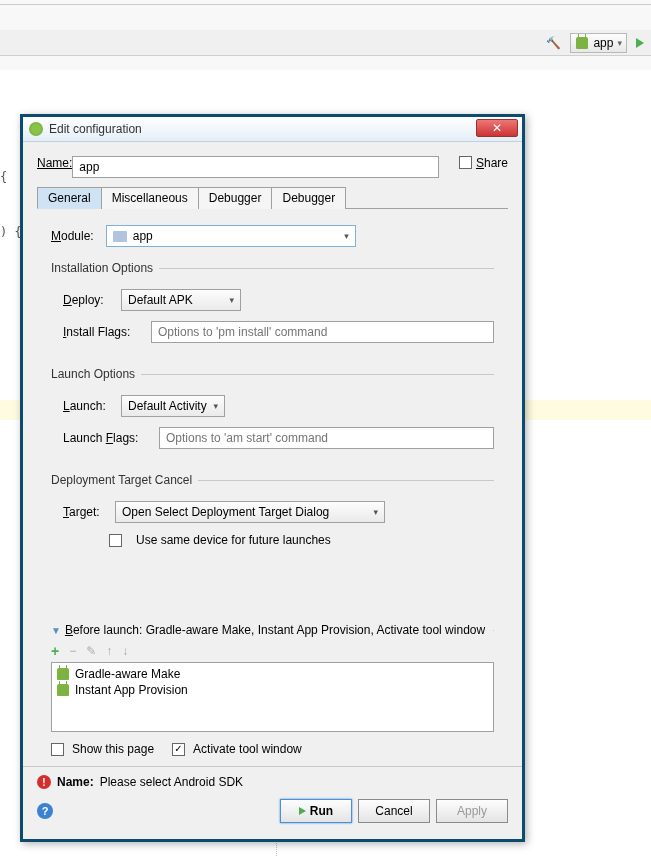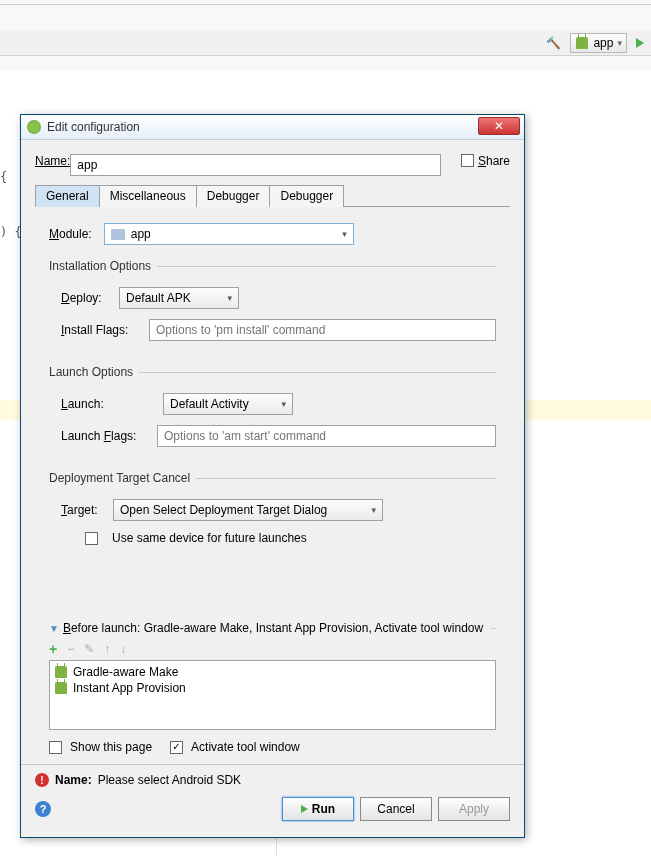--- a/index.html
+++ b/index.html
@@ -74,21 +74,21 @@
       top: 90px; bottom: 0;
       left: 276px;
       border-left: 1px dotted #c0c0c0;
     }
     .dialog {
       position: absolute;
       top: 114px;
       left: 20px;
       width: 505px;
       background: #5eead4;
-      border: 1px solid #0c4a6e;
+      border: 3px solid #0c4a6e;
       box-shadow: 2px 2px 8px rgba(0,0,0,.3);
     }
     .titlebar {
       height: 25px;
       background: linear-gradient(#fff,#e4eef7);
       border-bottom: 1px solid #c0d0e0;
       display: flex;
       align-items: center;
       padding-left: 6px;
       position: relative;
@@ -399,41 +399,41 @@
         <div class="indented-row">
           <span class="label" style="width:78px;"><span class="underline-accel">I</span>nstall Flags:</span>
           <input class="text-input" placeholder="Options to 'pm install' command" style="">
         </div>
       </fieldset>
 
       <fieldset>
         <legend>Launch Options</legend>
         <div class="indented-row">
           <span class="label" style="width:48px;"><span class="underline-accel">L</span>aunch:</span>
-          <div class="select-box gray" style="width:130px;margin-left:44px;">
+          <div class="select-box gray" style="width:104px;">
             <span>Default Activity</span>
             <span class="select-arrow">▾</span>
           </div>
         </div>
         <div class="indented-row">
           <span class="label" style="width:86px;">Launch <span class="underline-accel">F</span>lags:</span>
           <input class="text-input" placeholder="Options to 'am start' command" style="">
         </div>
       </fieldset>
 
       <fieldset>
         <legend>Deployment Target Cancel</legend>
         <div class="indented-row">
           <span class="label" style="width:42px;"><span class="underline-accel">T</span>arget:</span>
           <div class="select-box gray" style="width:270px;">
             <span>Open Select Deployment Target Dialog</span>
             <span class="select-arrow">▾</span>
           </div>
         </div>
-        <div class="indented-row" style="margin-left:36px;">
+        <div class="indented-row" style="margin-left:58px;">
           <span class="checkbox-box"></span>
           <span class="label">Use same device for future launches</span>
         </div>
       </fieldset>
 
       <div class="before-launch-header">
         <span class="tri">▼</span>
         <span><span class="underline-accel">B</span>efore launch: Gradle-aware Make, Instant App Provision, Activate tool window</span>
         <span style="flex:1;border-top:1px solid #c8c8c8;margin-left:4px;"></span>
       </div>

